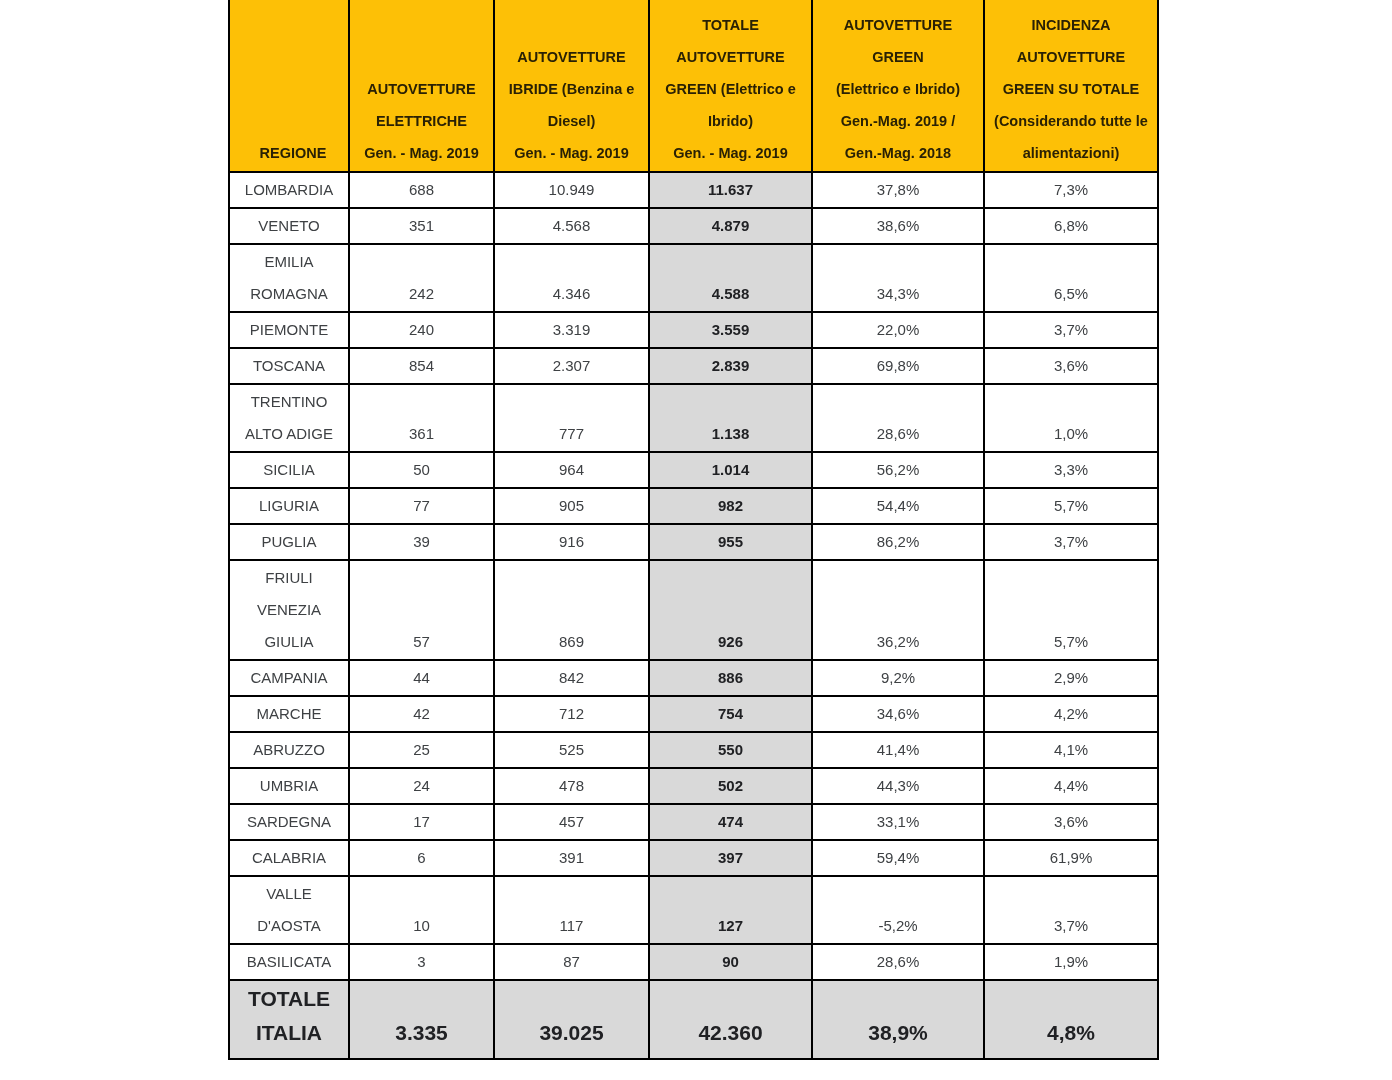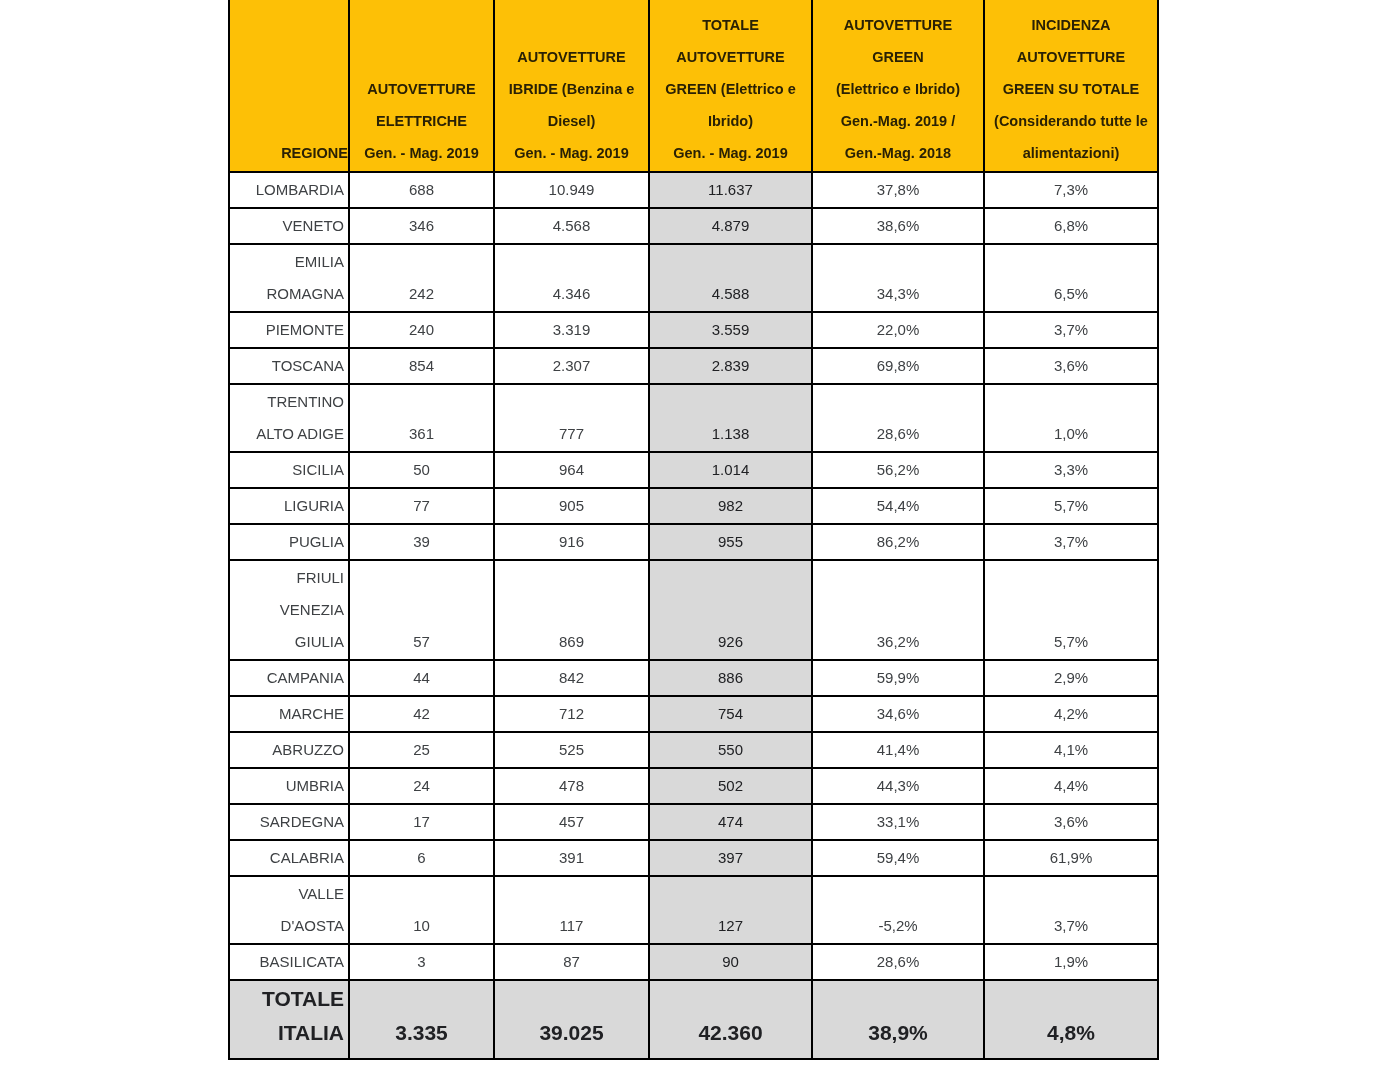--- a/index.html
+++ b/index.html
@@ -43,40 +43,40 @@
   }
   .hline {
     font-weight: bold;
     font-size: 14.5px;
     line-height: 32px;
     text-align: center;
     color: var(--header-text, #2a2104);
     white-space: nowrap;
   }
   .hclip.left .hline {
-    text-align: right;
+    text-align: center;
     padding-left: 8px;
   }
   
   td {
     font-size: 15px;
     line-height: 32px;
     color: var(--body-text, #3e4144);
     text-align: center;
     vertical-align: bottom;
     padding: 1px 4px;
     white-space: pre-line;
   }
   td.col-regione {
-    text-align: right;
+    text-align: center;
     padding-left: 4px;
   }
   td.col-totale_green {
     background: var(--highlight-bg, #d9d9d9);
-    font-weight: normal;
+    font-weight: bold;
     color: var(--bold-text, #202124);
   }
   tr.total-row td {
     background: var(--highlight-bg, #d9d9d9);
     font-weight: bold;
     font-size: 21px;
     line-height: 34px;
     color: var(--bold-text, #202124);
     padding-bottom: 8px;
   }
@@ -150,21 +150,21 @@
         <tr>
           <td class="col-regione">LOMBARDIA</td>
           <td class="col-elettriche">688</td>
           <td class="col-ibride">10.949</td>
           <td class="col-totale_green">11.637</td>
           <td class="col-var_pct">37,8%</td>
           <td class="col-incidenza">7,3%</td>
         </tr>
         <tr>
           <td class="col-regione">VENETO</td>
-          <td class="col-elettriche">346</td>
+          <td class="col-elettriche">351</td>
           <td class="col-ibride">4.568</td>
           <td class="col-totale_green">4.879</td>
           <td class="col-var_pct">38,6%</td>
           <td class="col-incidenza">6,8%</td>
         </tr>
         <tr>
           <td class="col-regione">EMILIA
 ROMAGNA</td>
           <td class="col-elettriche">242</td>
           <td class="col-ibride">4.346</td>
@@ -229,21 +229,21 @@
           <td class="col-ibride">869</td>
           <td class="col-totale_green">926</td>
           <td class="col-var_pct">36,2%</td>
           <td class="col-incidenza">5,7%</td>
         </tr>
         <tr>
           <td class="col-regione">CAMPANIA</td>
           <td class="col-elettriche">44</td>
           <td class="col-ibride">842</td>
           <td class="col-totale_green">886</td>
-          <td class="col-var_pct">59,9%</td>
+          <td class="col-var_pct">9,2%</td>
           <td class="col-incidenza">2,9%</td>
         </tr>
         <tr>
           <td class="col-regione">MARCHE</td>
           <td class="col-elettriche">42</td>
           <td class="col-ibride">712</td>
           <td class="col-totale_green">754</td>
           <td class="col-var_pct">34,6%</td>
           <td class="col-incidenza">4,2%</td>
         </tr>

